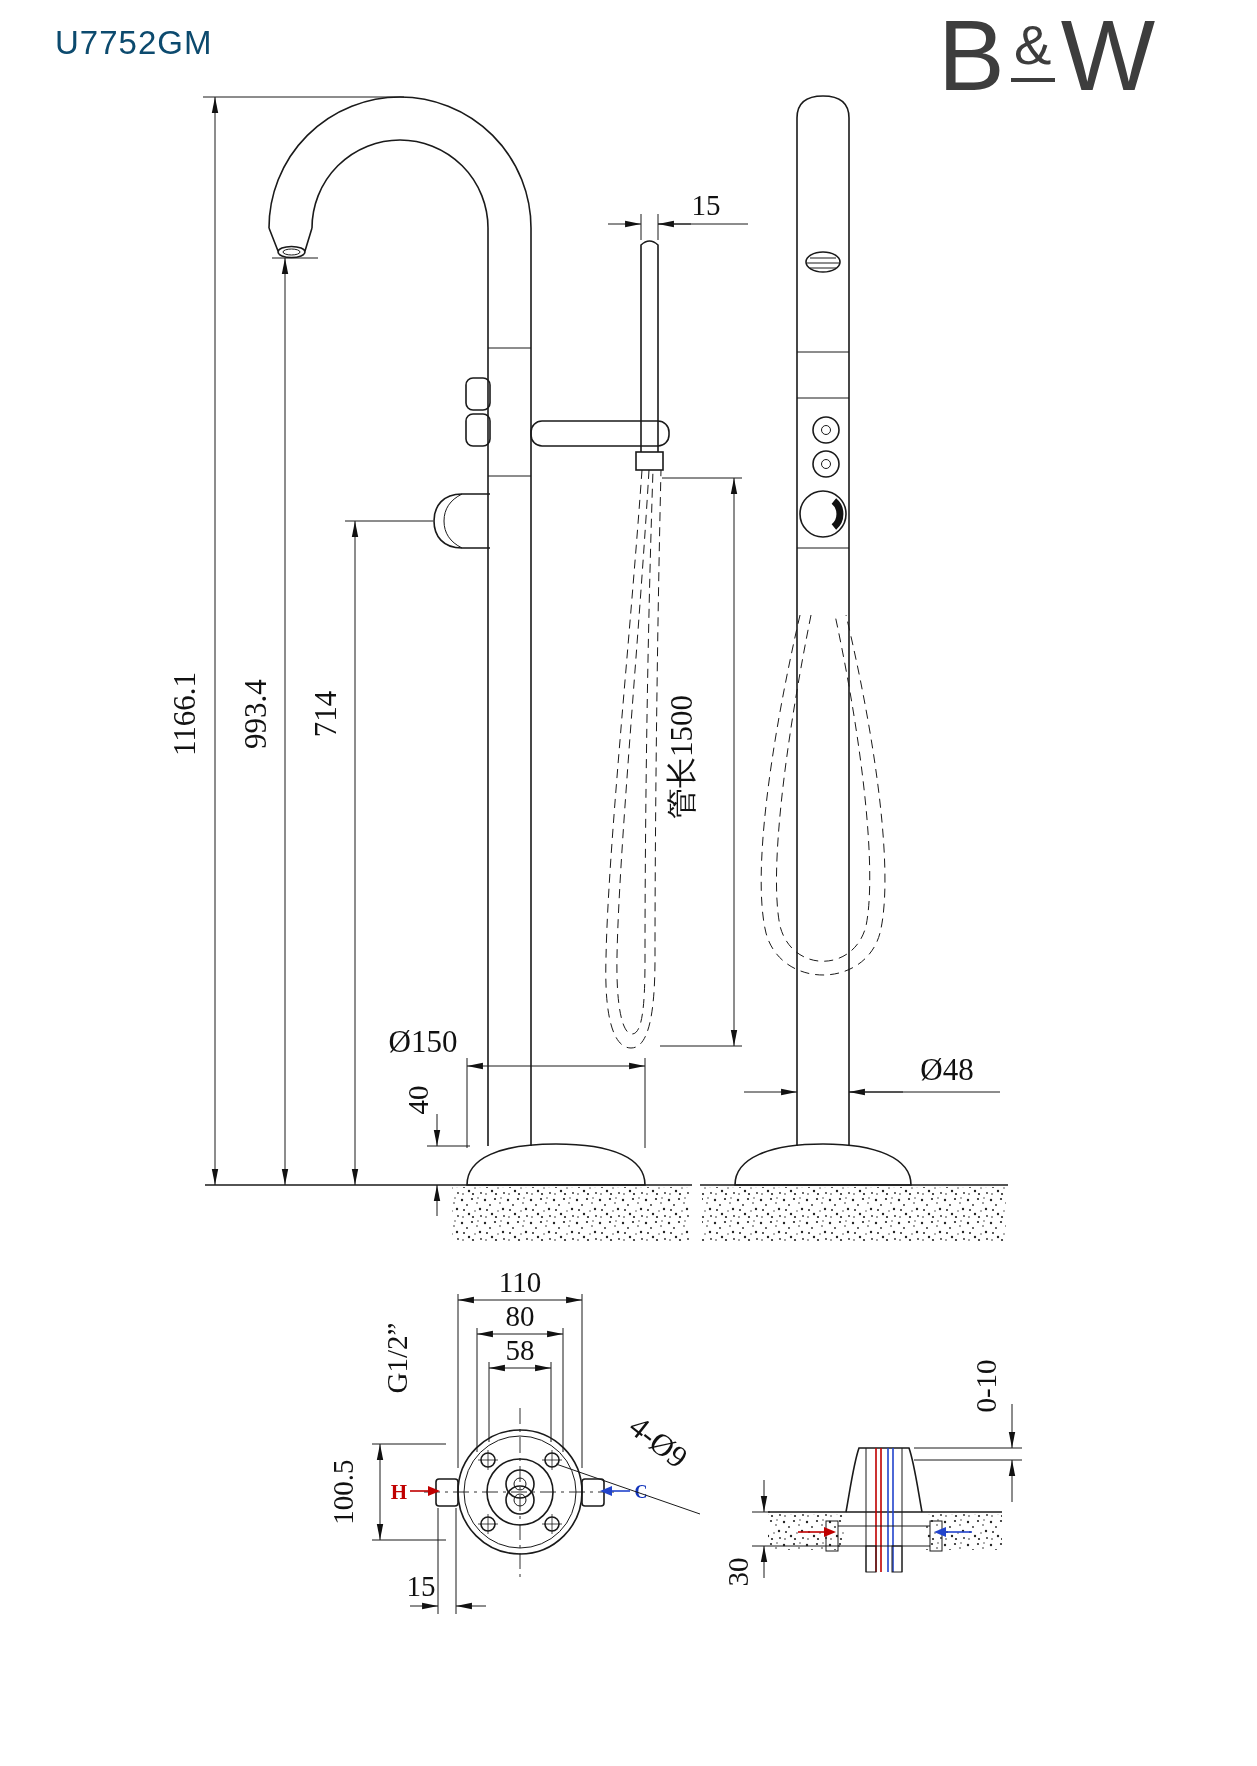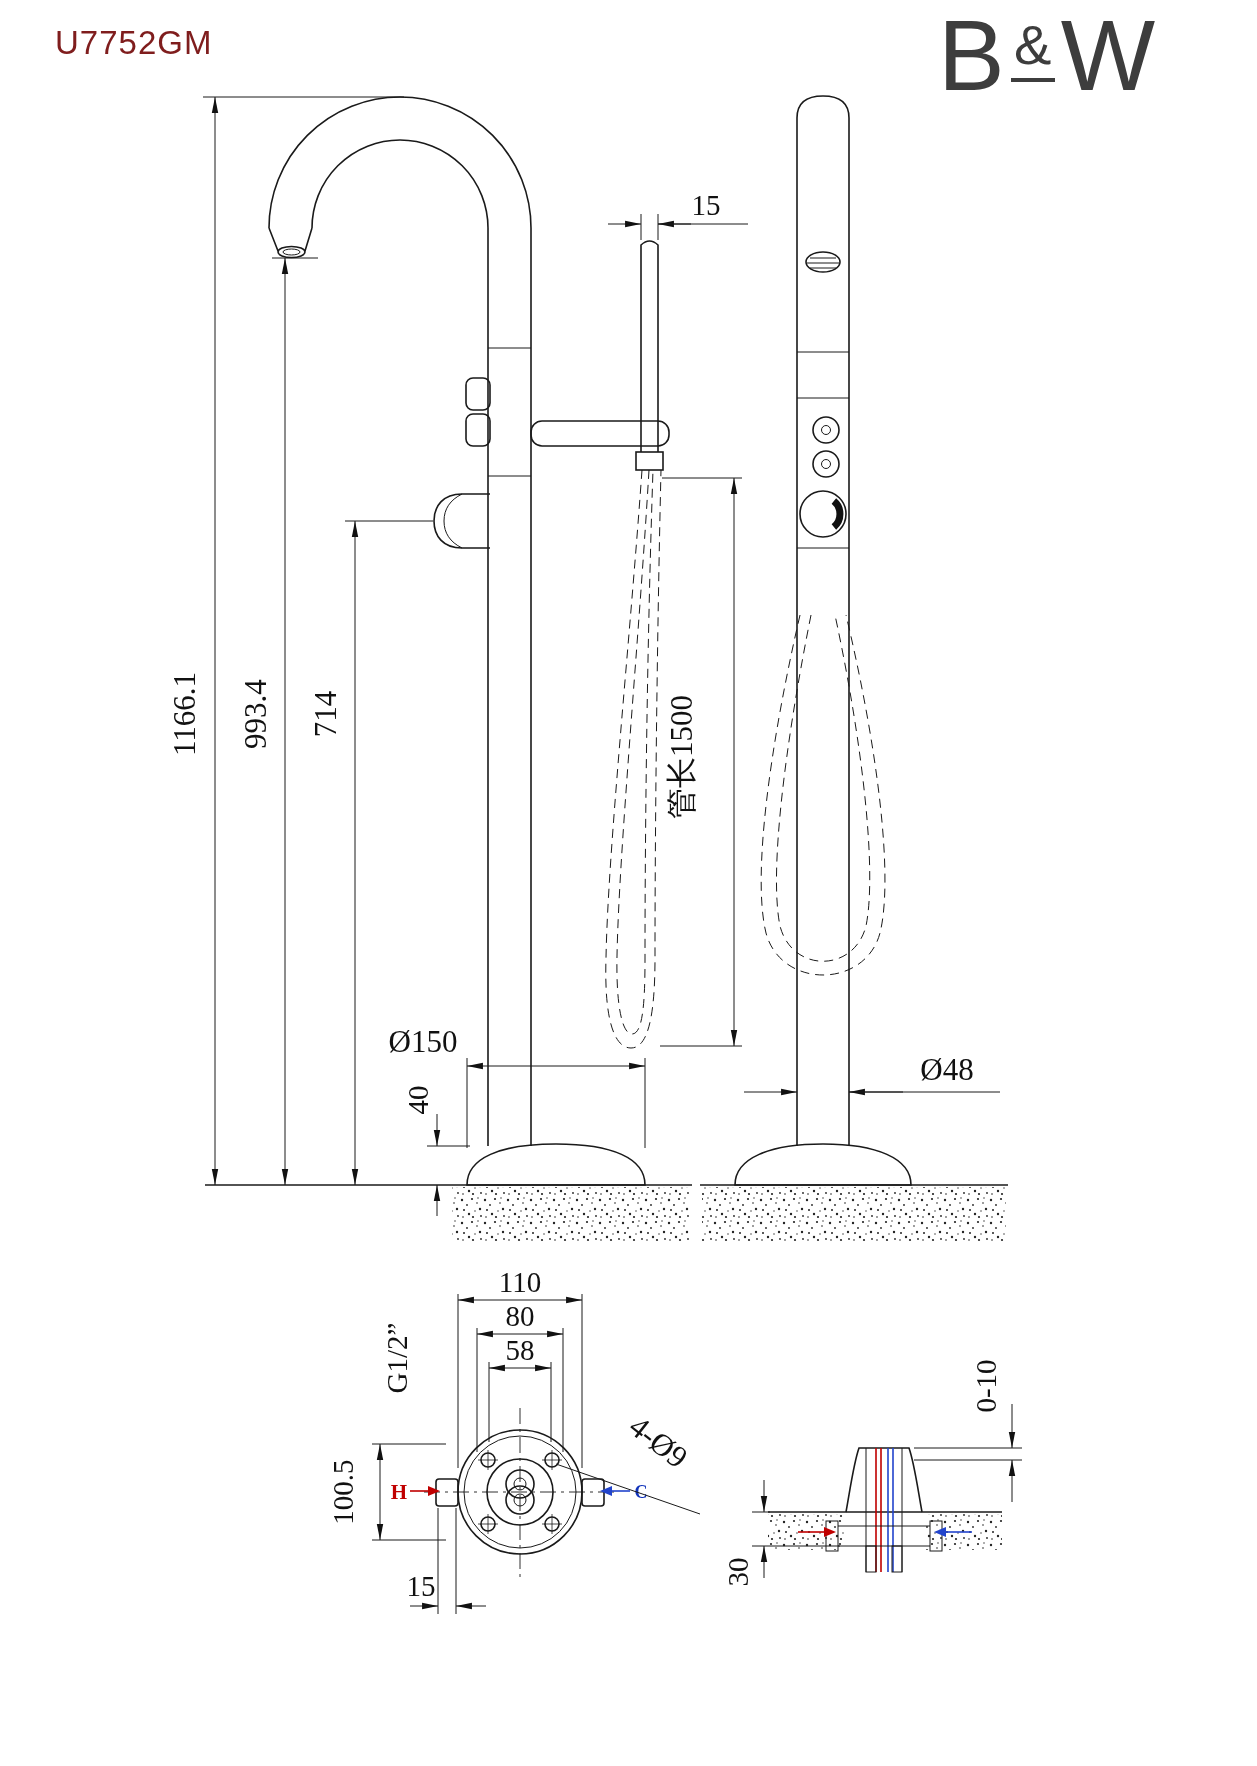--- a/index.html
+++ b/index.html
@@ -1,18 +1,18 @@
 <!DOCTYPE html>
 <html><head>
 <meta charset="utf-8">
 <style>
   html,body{margin:0;padding:0;background:#e8e8e8;}
   .page{position:relative;width:1257px;height:1766px;background:#ffffff;overflow:hidden;
         font-family:"Liberation Sans",sans-serif;}
-  .model{position:absolute;left:55px;top:24px;font-size:33px;letter-spacing:1px;color:#7f1d1d;}
+  .model{position:absolute;left:55px;top:24px;font-size:33px;letter-spacing:1px;color:#0c4a6e;}
   .brand{position:absolute;left:938px;top:16px;display:flex;align-items:flex-start;
          color:#3d3d3d;font-weight:300;}
   .brand-b,.brand-w{font-size:100px;line-height:78px;}
   .brand-amp-wrap{display:flex;flex-direction:column;align-items:center;margin:4px 6px 0 6px;}
   .brand-amp{font-size:56px;line-height:50px;}
   .brand-amp-wrap::after{content:"";width:44px;height:4px;background:#3d3d3d;margin-top:8px;}
   svg{position:absolute;left:0;top:0;}
   .ln{stroke:#1a1a1a;stroke-width:1.6;fill:none;}
   .thin{stroke:#1a1a1a;stroke-width:1;fill:none;}
   .dash{stroke-dasharray:9 6;}

